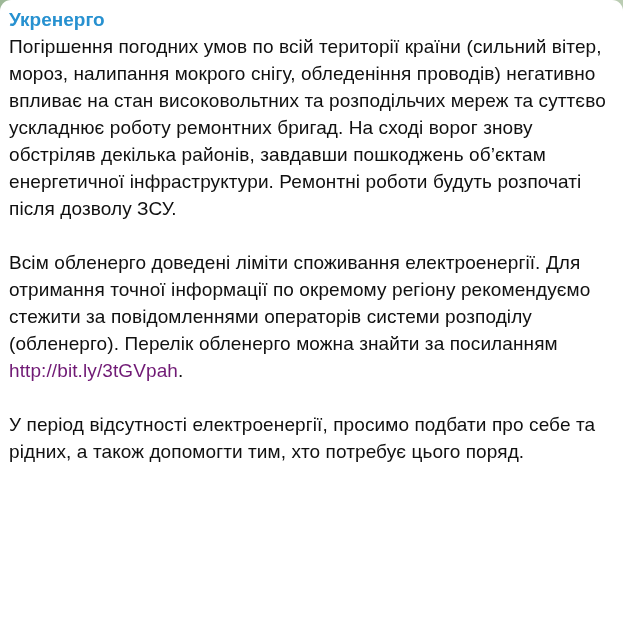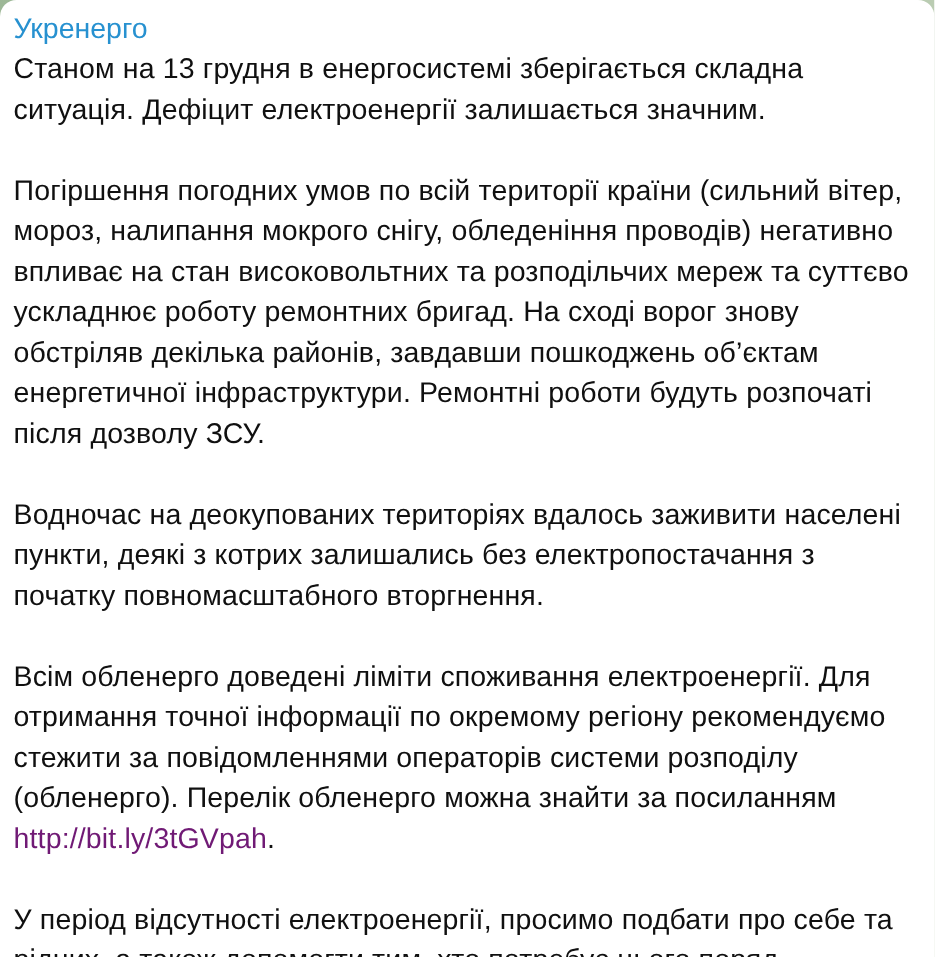--- a/index.html
+++ b/index.html
@@ -17,21 +17,21 @@
   .bubble {
     width: 100%;
     height: 100%;
     background: #ffffff;
     border-radius: 11px 11px 0 0;
     padding: 6px 10px 4px 9px;
   }
   .channel-name {
     font-size: 19px;
     line-height: 27px;
-    font-weight: normal;
+    font-weight: bold;
     color: #2791d0;
     display: inline-block;
     cursor: pointer;
   }
   .msg-text p {
     font-size: 19px;
     line-height: 27px;
     color: #101010;
     margin: 0 0 27px 0;
     letter-spacing: 0.1px;
@@ -46,25 +46,23 @@
 </head>
 <body>
 
 <div class="chat-bg">
   <div class="bubble">
 
     <div class="channel-name">Укренерго</div>
 
     <div class="msg-text">
 
-      <p>Станом на 13 грудня в енергосистемі зберігається складна ситуація. Дефіцит електроенергії залишається значним.</p>
 
       <p>Погіршення погодних умов по всій території країни (сильний вітер, мороз, налипання мокрого снігу, обледеніння проводів) негативно впливає на стан високовольтних та розподільчих мереж та суттєво ускладнює роботу ремонтних бригад. На сході ворог знову обстріляв декілька районів, завдавши пошкоджень об’єктам енергетичної інфраструктури. Ремонтні роботи будуть розпочаті після дозволу ЗСУ.</p>
 
-      <p>Водночас на деокупованих територіях вдалось заживити населені пункти, деякі з котрих залишались без електропостачання з початку повномасштабного вторгнення.</p>
 
       <p><span>Всім обленерго доведені ліміти споживання електроенергії. Для отримання точної інформації по окремому регіону рекомендуємо стежити за повідомленнями операторів системи розподілу (обленерго). Перелік обленерго можна знайти за посиланням </span><a class="inline-link">http://bit.ly/3tGVpah</a><span>.</span></p>
 
       <p>У період відсутності електроенергії, просимо подбати про себе та рідних, а також допомогти тим, хто потребує цього поряд.</p>
 
     </div>
   </div>
 </div>
 
 </body></html>

